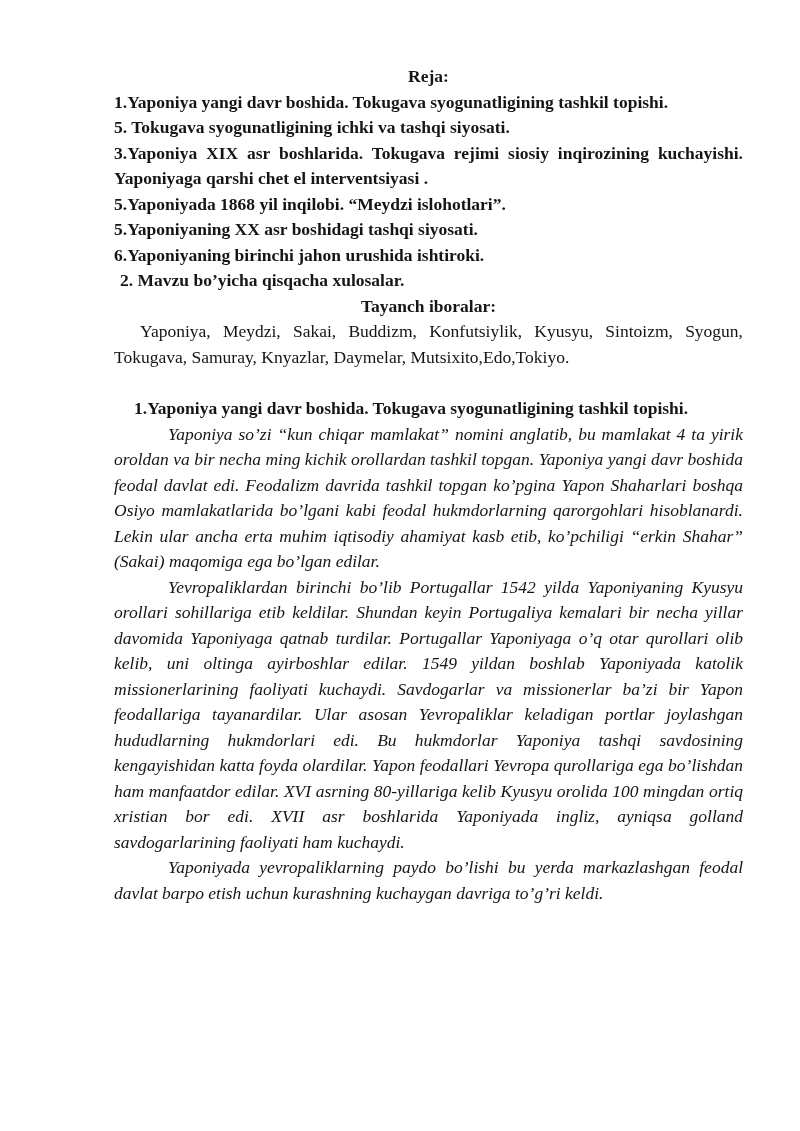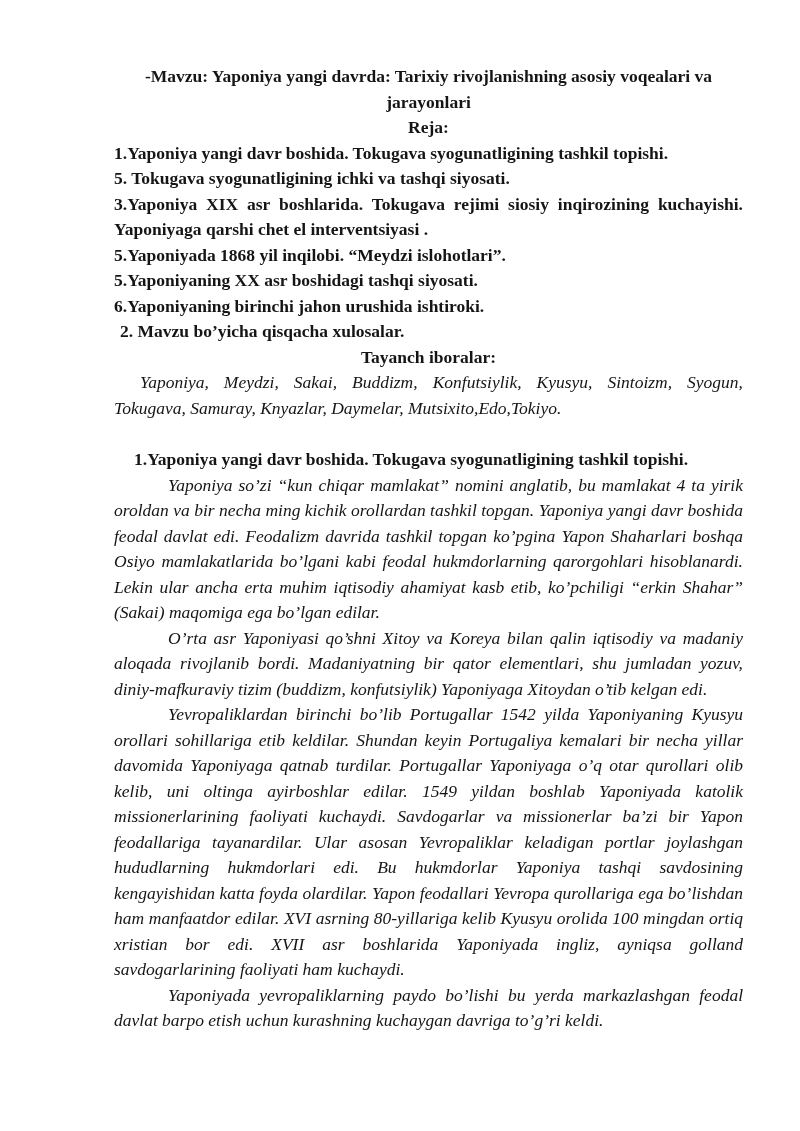--- a/index.html
+++ b/index.html
@@ -24,42 +24,40 @@
   p { margin: 0; }
   .center { text-align: center; }
   .bold   { font-weight: bold; }
   .title  { text-align: center; font-weight: bold; }
   .plan-item {
     font-weight: bold;
     text-align: justify;
   }
   .plan-item.indented { padding-left: 6px; }
   .terms {
-    font-style: italic;
     text-align: justify;
     text-indent: 26px;
   }
   .section-heading {
     font-weight: bold;
     margin-top: 26px;
     text-indent: 20px;
     text-align: justify;
   }
   .body-para {
     text-align: justify;
     text-indent: 54px;
     font-style: italic;
   }
 </style>
 </head>
 <body>
 
 <div class="doc">
 
-  <p class="title">-Mavzu: Yaponiya yangi davrda: Tarixiy rivojlanishning asosiy voqealari va jarayonlari</p>
 
   <p class="center bold">Reja:</p>
 
   <div>
     <p class="plan-item">1.Yaponiya yangi davr boshida. Tokugava syogunatligining tashkil  topishi.</p>
     <p class="plan-item">5. Tokugava  syogunatligining  ichki va tashqi siyosati.</p>
     <p class="plan-item">3.Yaponiya XIX asr boshlarida. Tokugava rejimi siosiy inqirozining kuchayishi. Yaponiyaga qarshi chet el interventsiyasi .</p>
     <p class="plan-item">5.Yaponiyada 1868 yil inqilobi. “Meydzi islohotlari”.</p>
     <p class="plan-item">5.Yaponiyaning  XX asr  boshidagi tashqi siyosati.</p>
     <p class="plan-item">6.Yaponiyaning birinchi jahon urushida ishtiroki.</p>
@@ -67,18 +65,17 @@
   </div>
 
   <p class="center bold">Tayanch iboralar:</p>
 
   <p class="terms">Yaponiya, Meydzi, Sakai, Buddizm, Konfutsiylik, Kyusyu, Sintoizm, Syogun, Tokugava, Samuray, Knyazlar, Daymelar, Mutsixito,Edo,Tokiyo.</p>
 
   <p class="section-heading">1.Yaponiya yangi davr boshida. Tokugava syogunatligining tashkil  topishi.</p>
 
   <div>
     <p class="body-para">Yaponiya so’zi  “kun chiqar mamlakat” nomini anglatib, bu mamlakat 4 ta yirik oroldan va bir necha ming kichik orollardan tashkil topgan.  Yaponiya yangi davr boshida feodal davlat edi. Feodalizm davrida tashkil topgan ko’pgina Yapon Shaharlari boshqa Osiyo mamlakatlarida bo’lgani kabi feodal hukmdorlarning qarorgohlari hisoblanardi. Lekin ular ancha erta muhim iqtisodiy ahamiyat kasb etib, ko’pchiligi  “erkin Shahar”  (Sakai)  maqomiga ega bo’lgan edilar.</p>
-    <p class="body-para">O’rta asr Yaponiyasi qo’shni Xitoy va Koreya bilan qalin iqtisodiy va madaniy aloqada rivojlanib bordi. Madaniyatning bir qator elementlari, shu jumladan yozuv, diniy-mafkuraviy tizim (buddizm, konfutsiylik)  Yaponiyaga Xitoydan o’tib kelgan edi.</p>
     <p class="body-para">Yevropaliklardan birinchi bo’lib Portugallar 1542 yilda  Yaponiyaning Kyusyu orollari sohillariga etib keldilar. Shundan keyin Portugaliya kemalari bir necha yillar davomida Yaponiyaga qatnab turdilar.  Portugallar Yaponiyaga o’q otar qurollari olib kelib, uni oltinga ayirboshlar edilar. 1549 yildan boshlab Yaponiyada katolik missionerlarining faoliyati kuchaydi. Savdogarlar va missionerlar ba’zi bir Yapon feodallariga tayanardilar. Ular asosan Yevropaliklar keladigan portlar joylashgan hududlarning hukmdorlari edi. Bu hukmdorlar Yaponiya tashqi savdosining kengayishidan katta foyda olardilar. Yapon feodallari Yevropa qurollariga ega bo’lishdan ham manfaatdor edilar. XVI asrning 80-yillariga kelib Kyusyu orolida 100 mingdan ortiq xristian bor edi. XVII asr boshlarida Yaponiyada ingliz, ayniqsa golland savdogarlarining faoliyati ham kuchaydi.</p>
     <p class="body-para">Yaponiyada yevropaliklarning paydo bo’lishi bu yerda markazlashgan feodal davlat barpo etish uchun kurashning kuchaygan davriga to’g’ri keldi.</p>
   </div>
 
 </div>
 
 </body></html>

